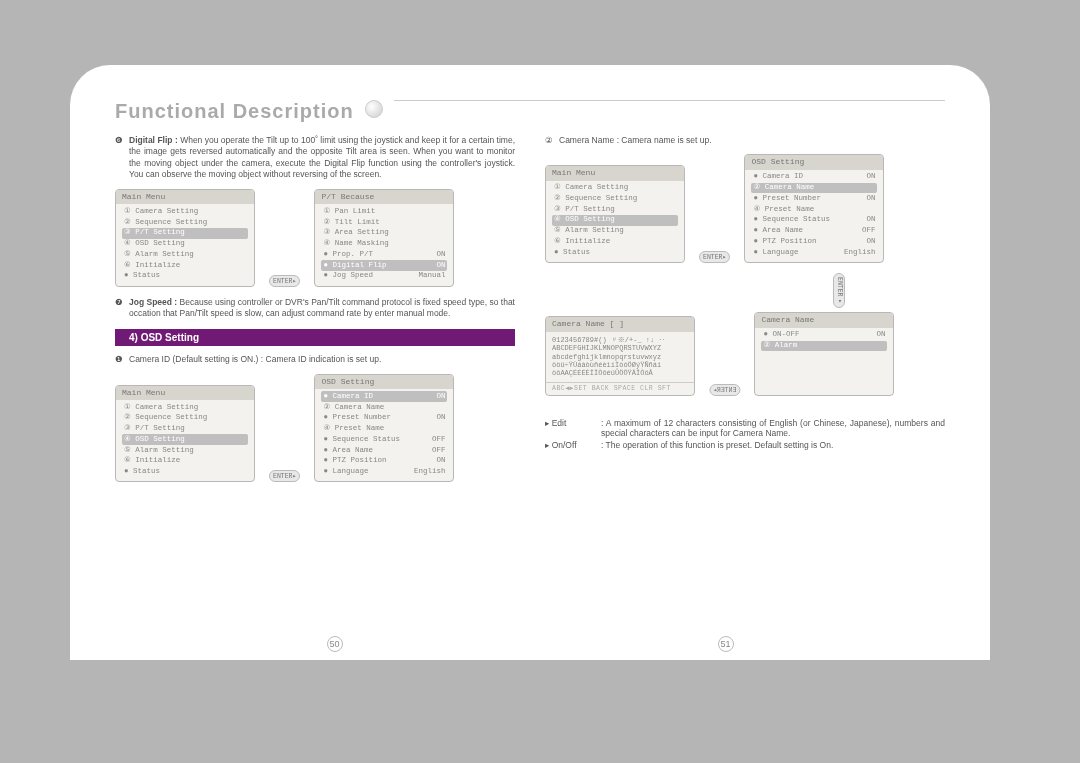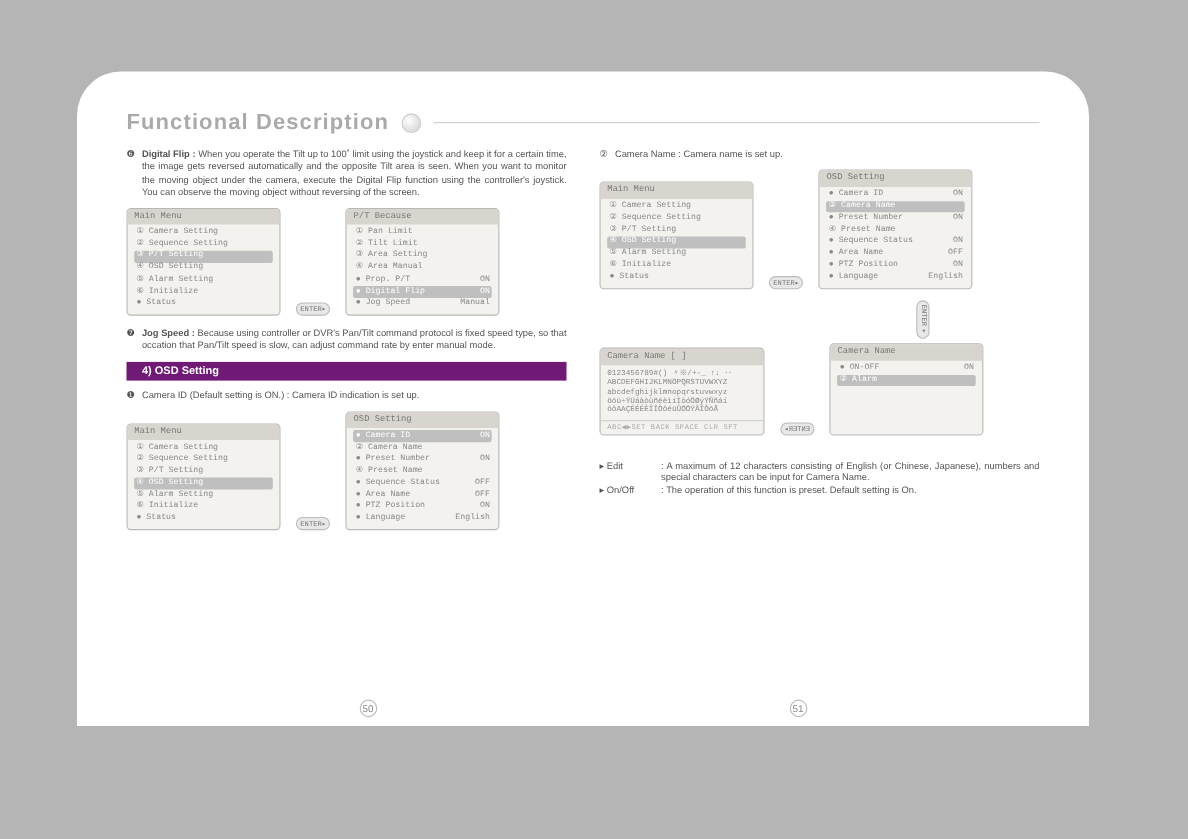--- a/index.html
+++ b/index.html
@@ -14,21 +14,21 @@
     .page-frame {
       position: absolute;
       left: 70px; top: 65px;
       width: 920px; height: 595px;
       background: #fff;
       border-radius: 40px 40px 0 0;
       padding: 35px 45px 20px 45px;
     }
     .title-row {
       display: flex;
-      align-items: center;
+      align-items: flex-start;
       gap: 11px;
       margin-bottom: 12px;
     }
     .title {
       font-size: 20px;
       font-weight: bold;
       color: #aaa;
       letter-spacing: 1px;
     }
     .title-dot {
@@ -148,21 +148,21 @@
             <li>● Status</li>
           </ul>
         </div>
         <span class="arrow">ENTER▸</span>
         <div class="menu-box">
           <div class="hdr">P/T Because</div>
           <ul>
             <li><span>① Pan Limit</span><span></span></li>
             <li><span>② Tilt Limit</span><span></span></li>
             <li><span>③ Area Setting</span><span></span></li>
-            <li><span>④ Area Manual</span><span></span></li>
+            <li><span>④ Name Masking</span><span></span></li>
             <li><span>● Prop. P/T</span><span>ON</span></li>
             <li class="hl"><span>● Digital Flip</span><span>ON</span></li>
             <li><span>● Jog Speed</span><span>Manual</span></li>
           </ul>
         </div>
       </div>
 
       <div class="para hang">
         <span class="num">❼</span>
         <span class="txt"><b>Jog Speed : </b><span>Because using controller or DVR's Pan/Tilt command protocol is fixed speed type, so that occation that Pan/Tilt speed is slow, can adjust command rate by enter manual mode.</span></span>

